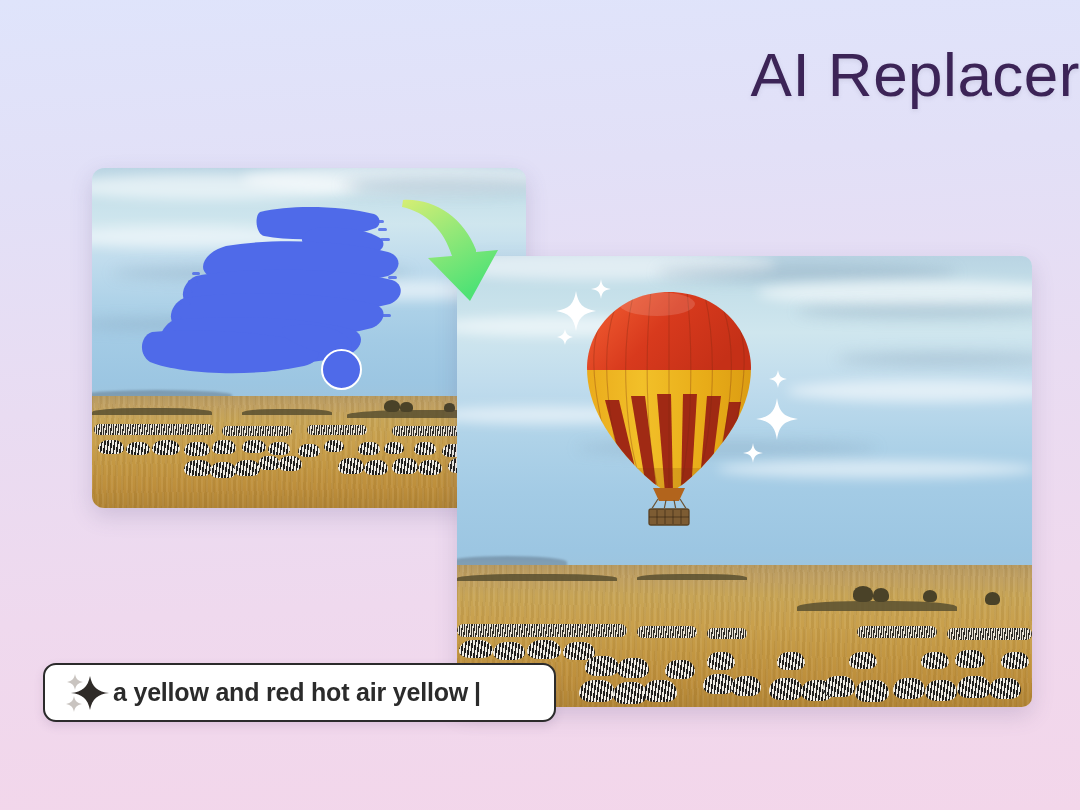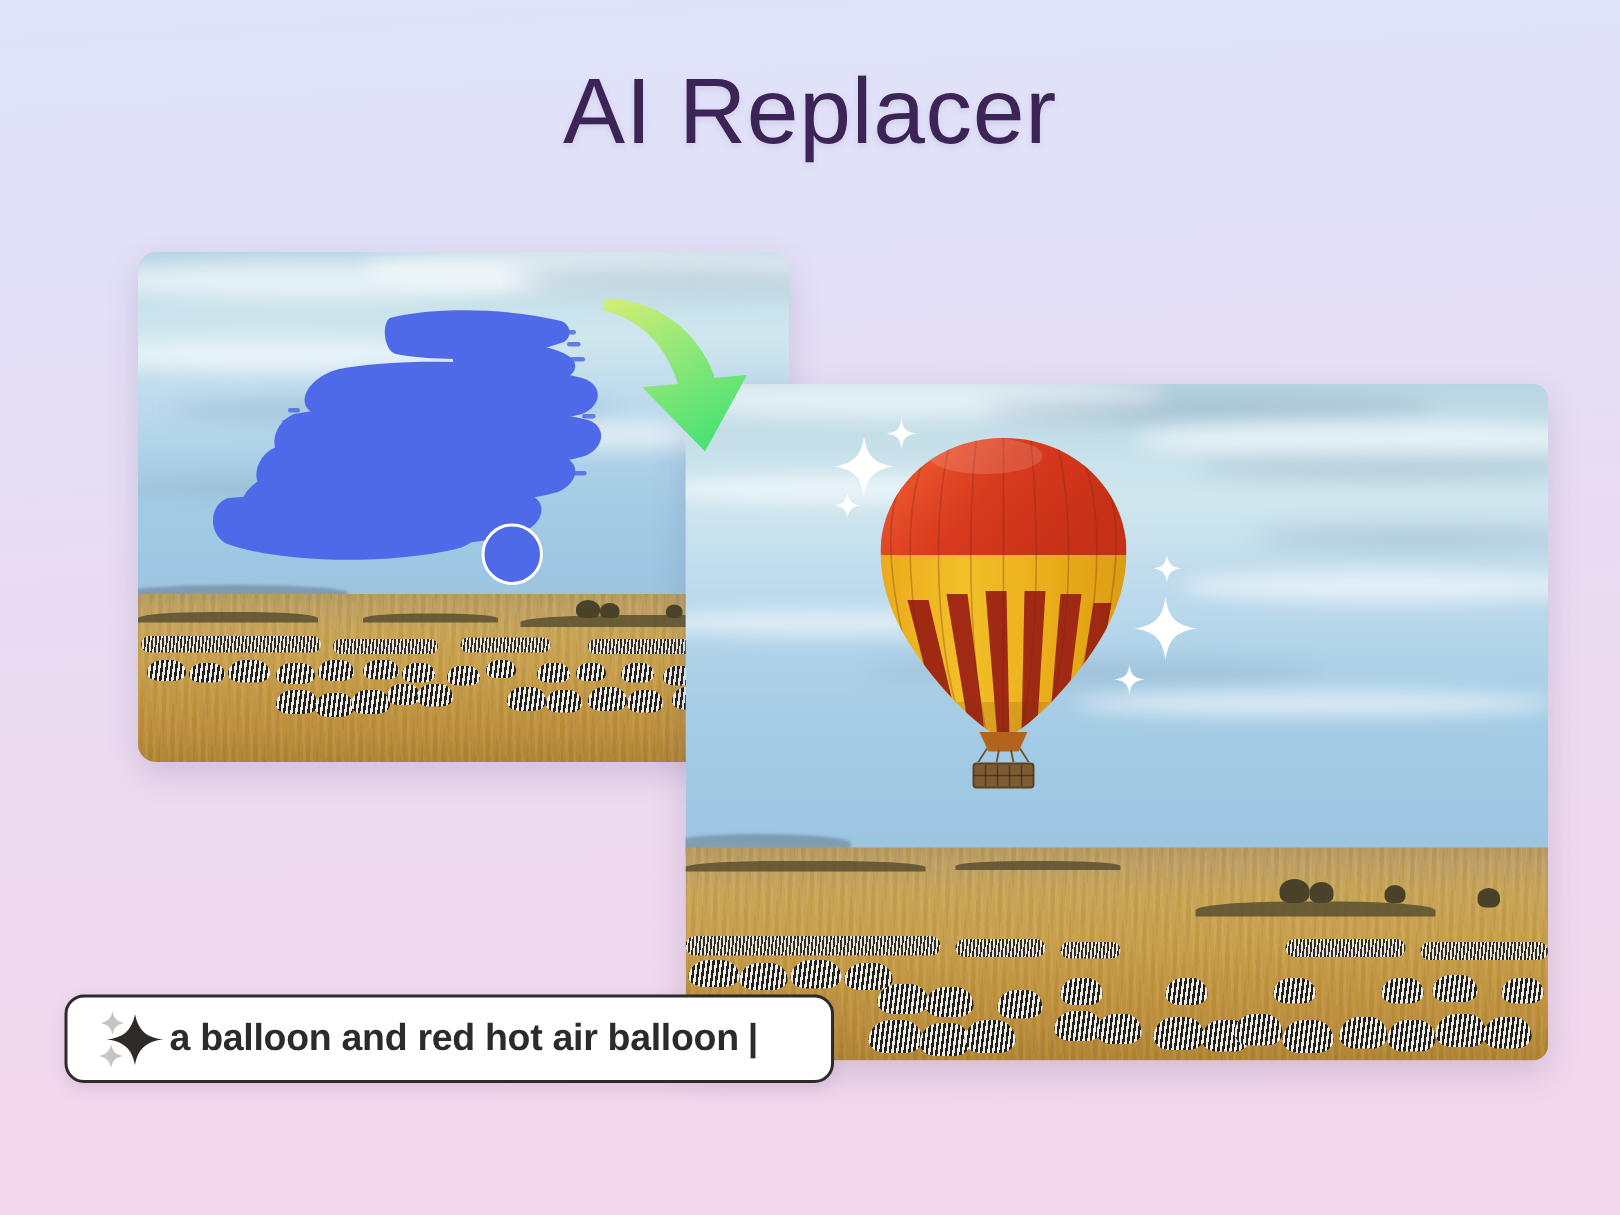--- a/index.html
+++ b/index.html
@@ -20,21 +20,21 @@
     background: linear-gradient(177deg, #dfe4fb 0%, #e2e0f7 22%, #e9dcf2 48%, #efd9ee 72%, #f3d6ea 100%);
     overflow: hidden;
   }
 
   
   #page-title {
     position: absolute;
     top: 44px;
     left: 0;
     width: 1080px;
-    text-align: center;
+    text-align: right;
     font-size: 62px;
     font-weight: 500;
     letter-spacing: 0.5px;
     color: #3c2457;
     font-family: "Liberation Sans", sans-serif;
     text-shadow: 0 2px 4px rgba(140,140,170,0.22);
     line-height: 1.0;
   }
 
   
@@ -476,17 +476,17 @@
       <svg width="50" height="42" viewBox="0 0 50 42">
         <path d="M27 4 C 29 15, 35 20, 46 21 C 35 22, 29 27, 27 38
                  C 25 27, 19 22, 8 21 C 19 20, 25 15, 27 4 Z" fill="#2f2b28"></path>
         <path d="M12 2 C 13 7, 15 9, 20 10 C 15 11, 13 13, 12 18
                  C 11 13, 9 11, 4 10 C 9 9, 11 7, 12 2 Z" fill="#c9c4c0"></path>
         <path d="M11 24 C 12 29, 14 31, 19 32 C 14 33, 12 35, 11 40
                  C 10 35, 8 33, 3 32 C 8 31, 10 29, 11 24 Z" fill="#c9c4c0"></path>
       </svg>
     </div>
     <div id="prompt-text">
-      <span>a balloon and red hot air balloon</span><span style="margin-left:6px;">|</span>
+      <span>a yellow and red hot air yellow</span><span style="margin-left:6px;">|</span>
     </div>
   </div>
 
 </div>
 
 </body></html>

